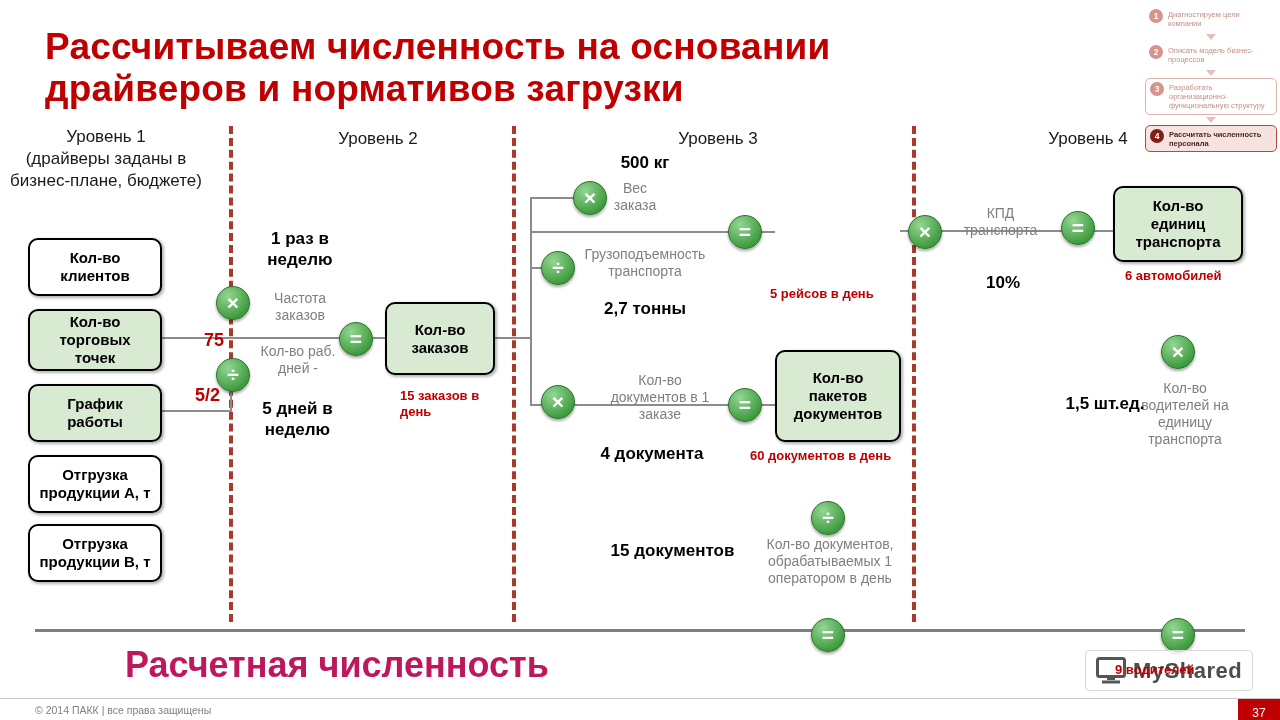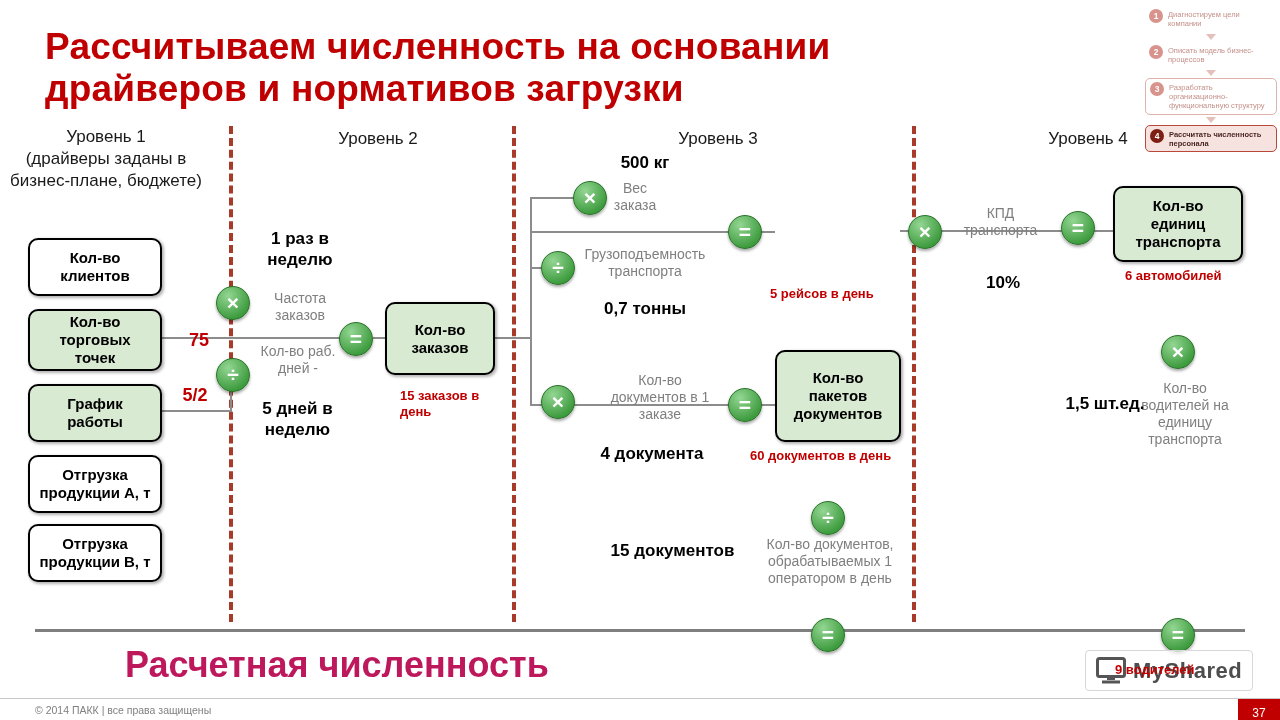--- a/index.html
+++ b/index.html
@@ -24,21 +24,21 @@
 
   .op { width:34px; height:34px; border-radius:50%;
         background:radial-gradient(circle at 35% 28%, #93d693, #3c9a3c 75%);
         border:1px solid #287228; color:#fff; font-weight:bold; font-size:21px;
         display:flex; align-items:center; justify-content:center;
         box-shadow:0 2px 3px rgba(0,0,0,.35); z-index:5; }
 
   .gray { color:#7f7f7f; font-size:14px; text-align:center; line-height:1.22; z-index:4; }
   .bval { color:#000; font-size:17px; font-weight:bold; text-align:center; line-height:1.25; z-index:4; }
   .rval { color:#c00000; font-size:13px; font-weight:bold; text-align:left; line-height:1.25; z-index:7; }
-  .rval.left { text-align:center; font-size:18px; }
+  .rval.left { text-align:right; font-size:18px; }
 
   .bottom-label { font-size:36px; font-weight:bold; color:#be185d; z-index:4; }
 
   .footer-line { background:#c8c8c8; z-index:2; }
   .copyright { font-size:10.5px; color:#808080; z-index:4; }
   .pagenum { background:#c00000; color:#fff; font-size:12px; display:flex; align-items:center; justify-content:center; z-index:8; }
 
   .watermark { display:flex; align-items:center; gap:7px; background:rgba(255,255,255,.72);
                border:1px solid #d7d7d7; border-radius:4px; padding:6px 10px; z-index:6; }
   .wm-text { font-size:22px; font-weight:bold; color:#4d4d4d; letter-spacing:.5px; }
@@ -121,21 +121,21 @@
   <div class="abs bval" style="left:240px;top:228px;width:120px">1 раз в неделю</div>
   <div class="abs gray" style="left:250px;top:290px;width:100px">Частота заказов</div>
   <div class="abs gray" style="left:258px;top:343px;width:80px">Кол-во раб. дней -</div>
   <div class="abs bval" style="left:240px;top:398px;width:115px">5 дней в неделю</div>
   <div class="abs node green" style="left:385px;top:302px;width:110px;height:73px">Кол-во заказов</div>
   <div class="abs rval" style="left:400px;top:388px;width:85px">15 заказов в день</div>
 
   <div class="abs bval" style="left:585px;top:152px;width:120px">500 кг</div>
   <div class="abs gray" style="left:605px;top:180px;width:60px">Вес заказа</div>
   <div class="abs gray" style="left:575px;top:246px;width:140px">Грузоподъемность транспорта</div>
-  <div class="abs bval" style="left:585px;top:298px;width:120px">0,7 тонны</div>
+  <div class="abs bval" style="left:585px;top:298px;width:120px">2,7 тонны</div>
   <div class="abs rval" style="left:770px;top:286px;width:135px">5 рейсов в день</div>
 
   <div class="abs gray" style="left:600px;top:372px;width:120px">Кол-во документов в 1 заказе</div>
   <div class="abs bval" style="left:582px;top:443px;width:140px">4 документа</div>
   <div class="abs node green" style="left:775px;top:350px;width:126px;height:92px">Кол-во пакетов документов</div>
   <div class="abs rval" style="left:750px;top:448px;width:175px">60 документов в день</div>
   <div class="abs gray" style="left:765px;top:536px;width:130px">Кол-во документов, обрабатываемых 1 оператором в день</div>
   <div class="abs bval" style="left:600px;top:540px;width:145px">15 документов</div>
 
   <div class="abs gray" style="left:948px;top:205px;width:105px">КПД транспорта</div>

